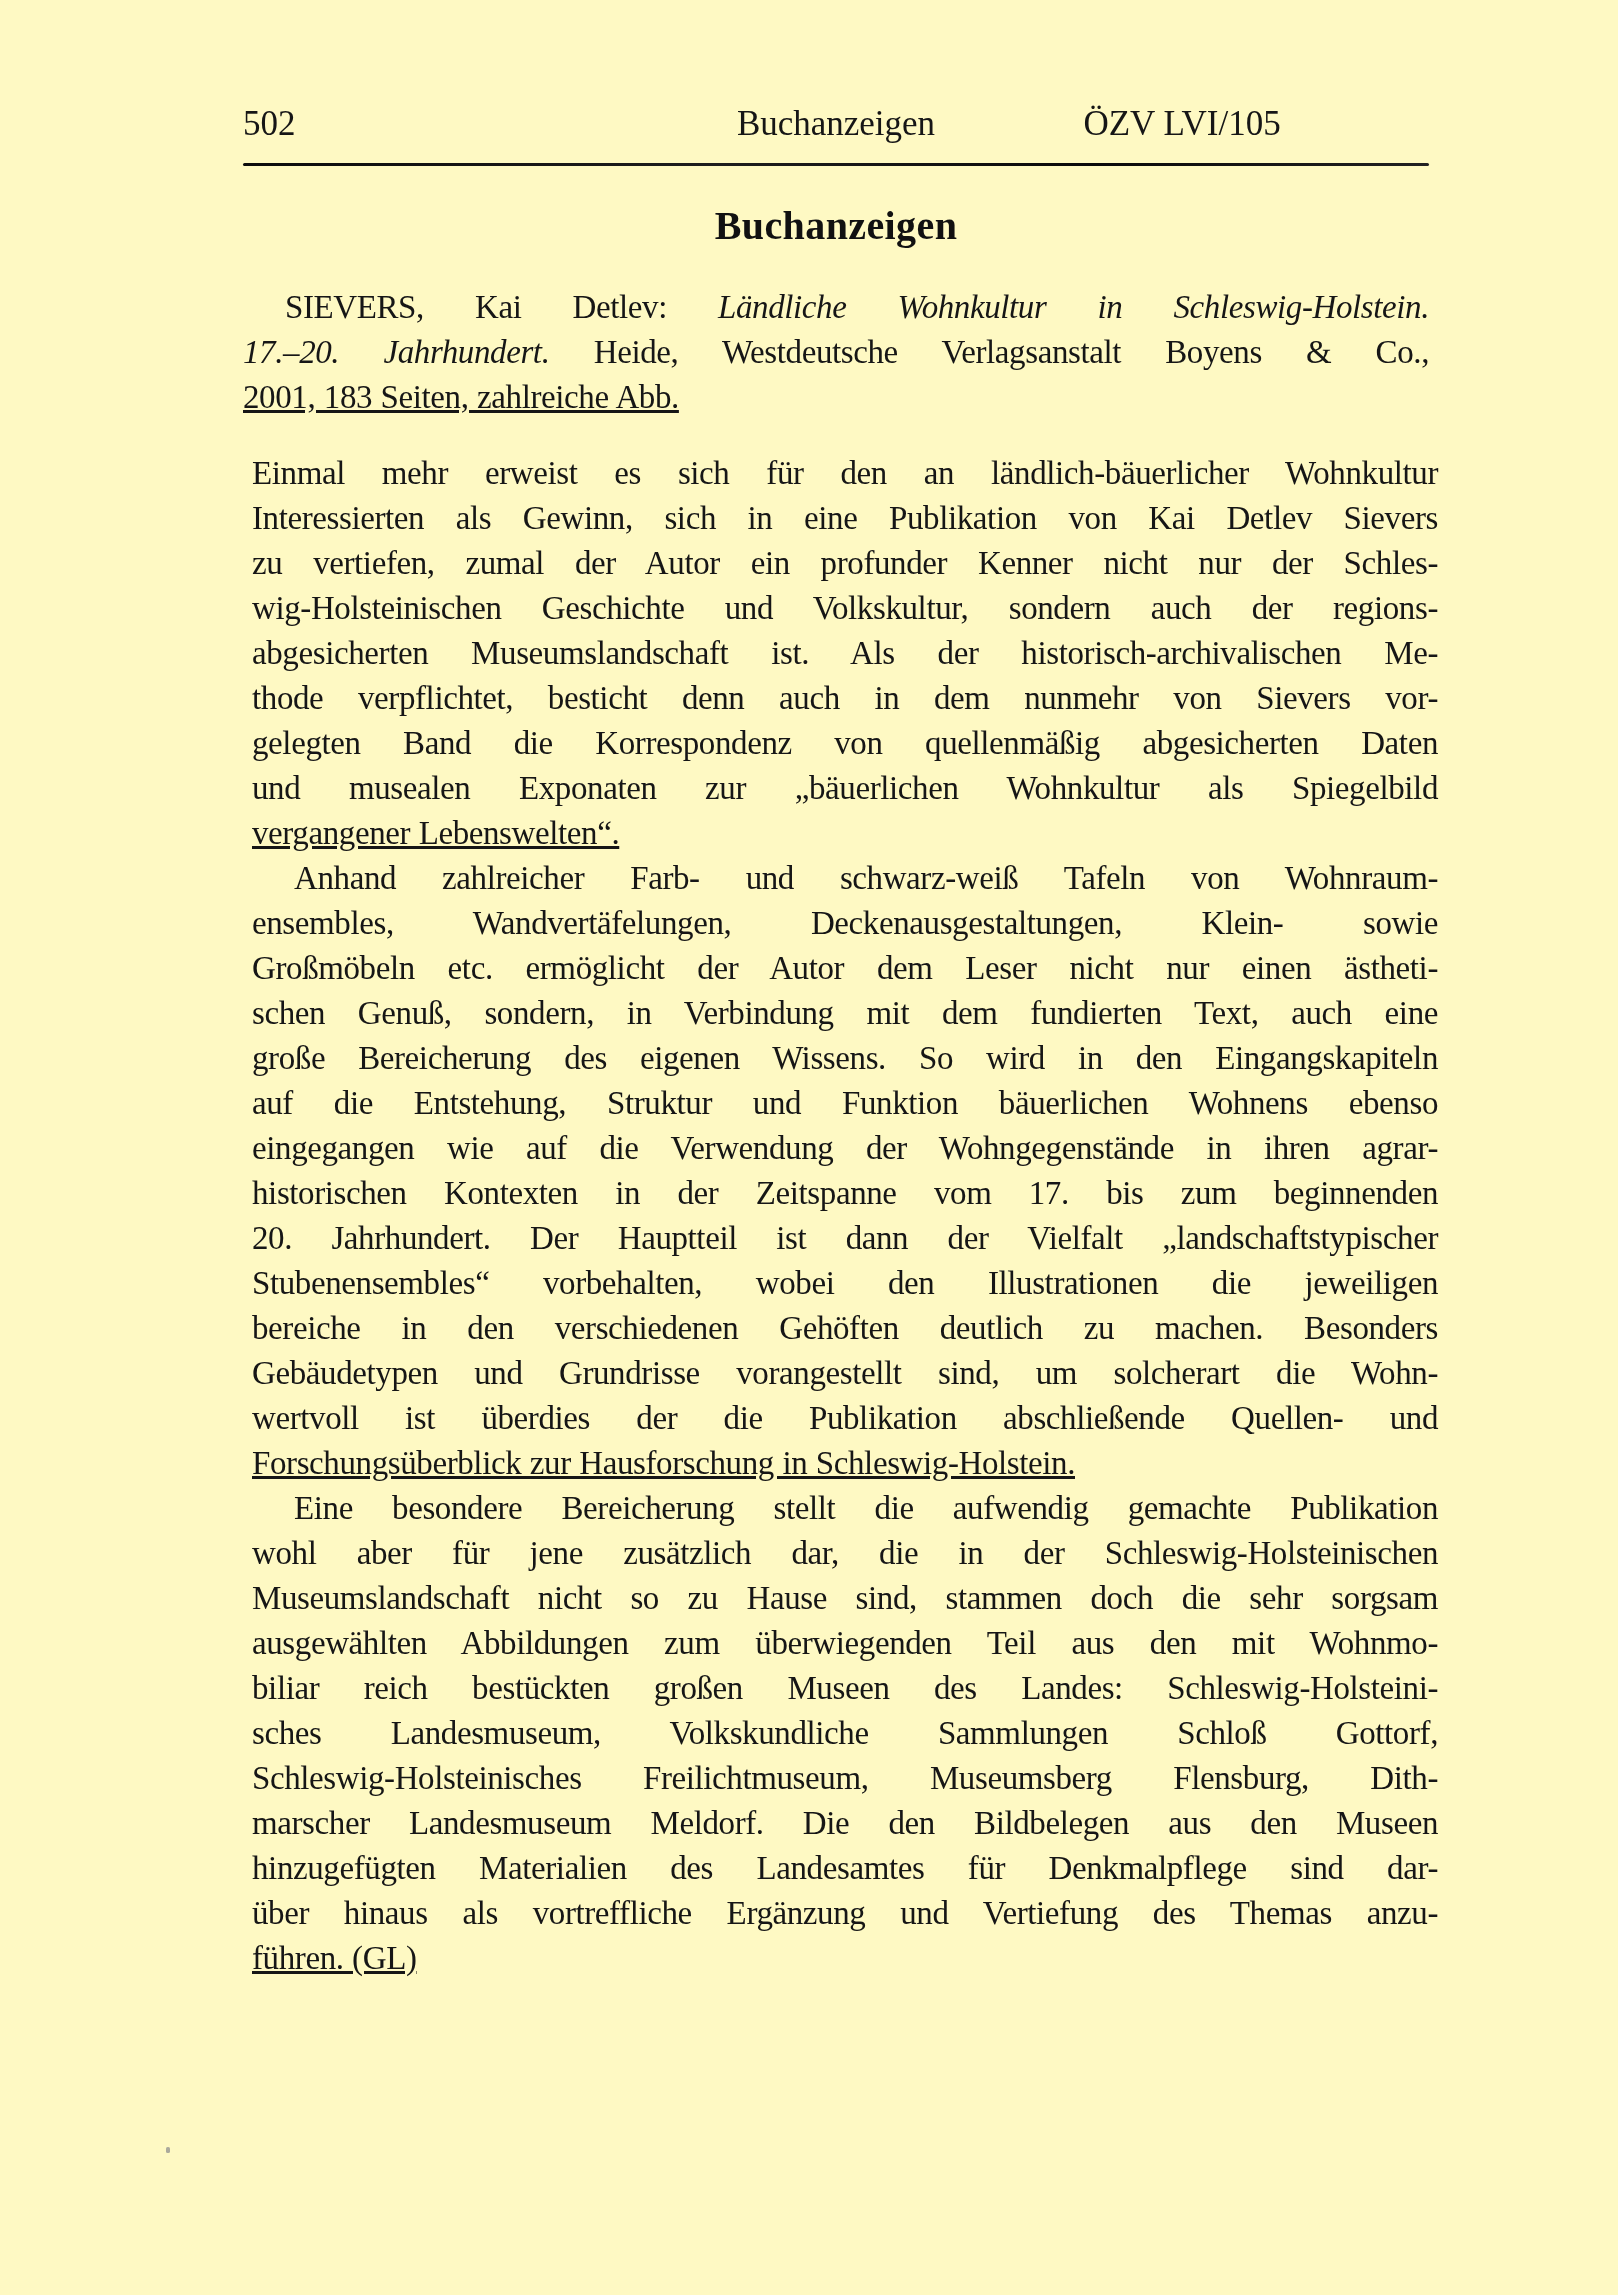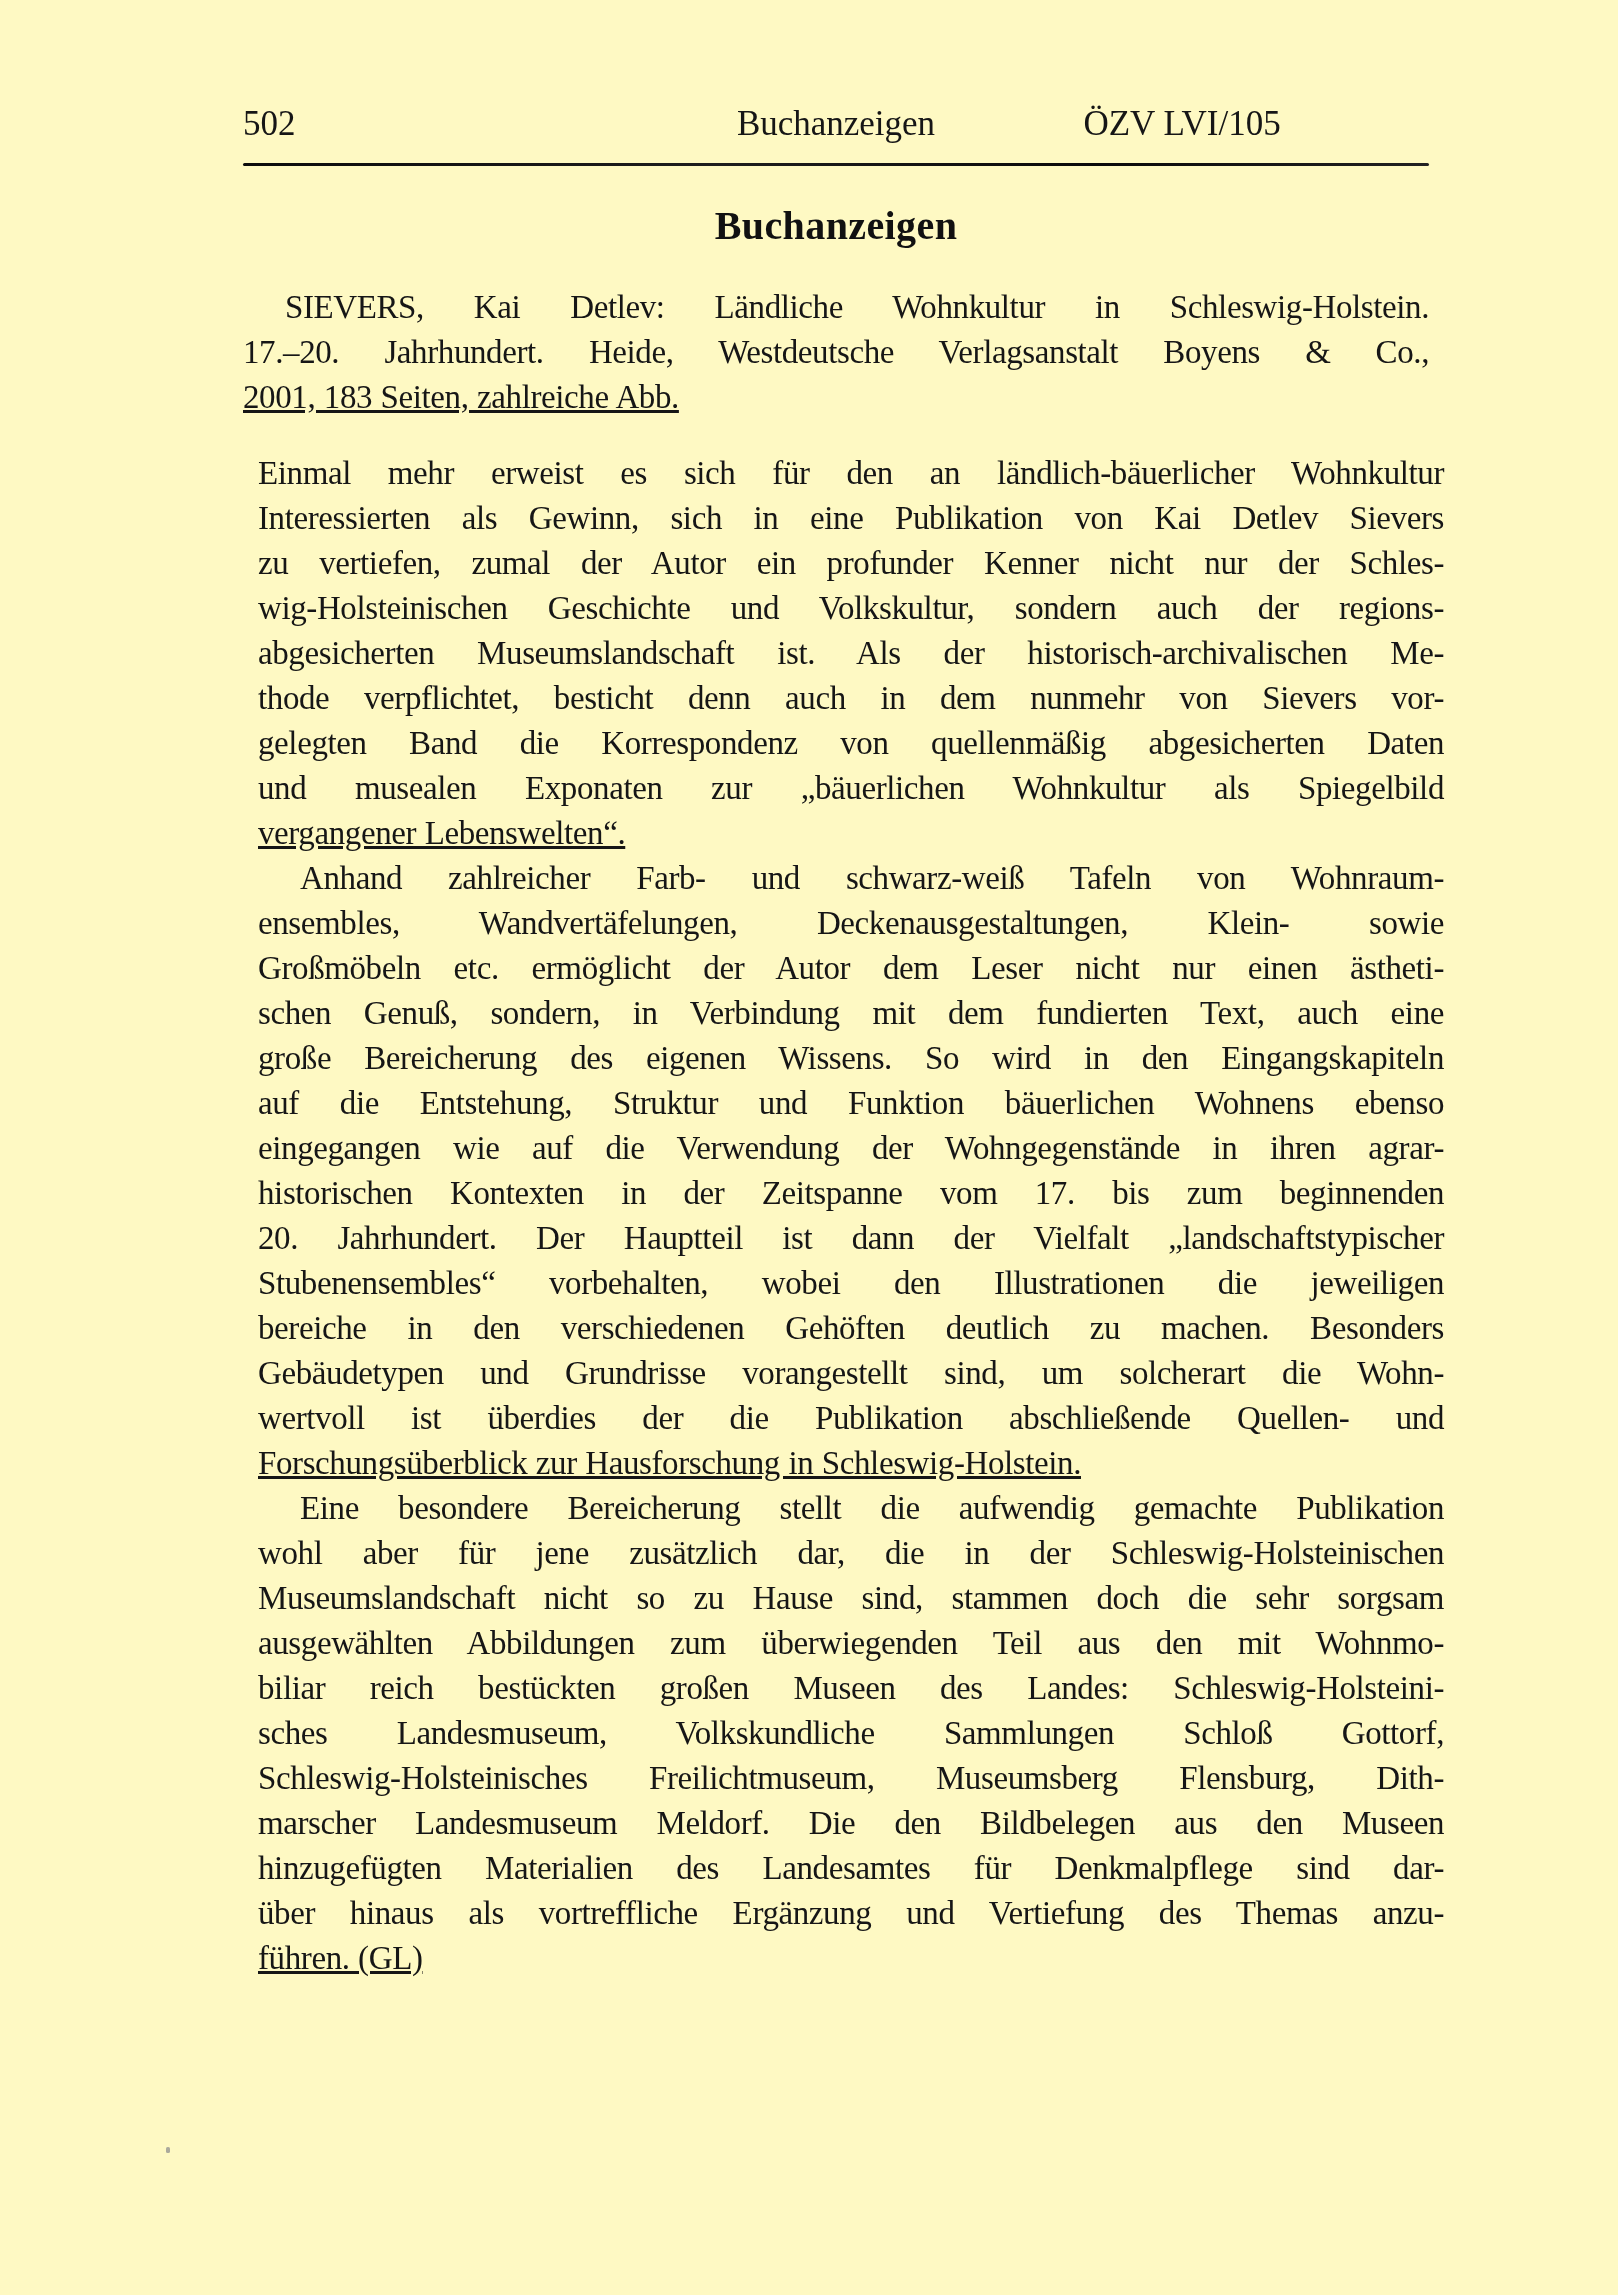--- a/index.html
+++ b/index.html
@@ -26,32 +26,32 @@
   .title{
     position:absolute;left:243px;top:201px;width:1186px;
     text-align:center;font-size:40px;font-weight:700;line-height:49px;
     letter-spacing:0.01em;color:#111;
   }
   .citation{
     position:absolute;left:243px;top:285px;width:1186px;
     font-size:33px;line-height:45px;
   }
   .bodytext{
-    position:absolute;left:258px;top:451px;width:1186px;
+    position:absolute;left:252px;top:451px;width:1186px;
     font-size:33px;line-height:45px;
   }
   .line{
     text-align:justify;
     text-align-last:justify;
     letter-spacing:-0.012em;
     word-spacing:0.02em;
   }
   .line.last{text-align-last:left;text-decoration:underline;}
   .line.first{padding-left:42px;}
-  .it{}
+  .it{font-style:italic;}
   .speck{
     position:absolute;left:166px;top:2147px;width:4px;height:5.7px;
     background:#8f8f8f;border-radius:1.6px;opacity:.75;
   }
 </style>
 </head>
 <body>
 
 <div class="page">
 

